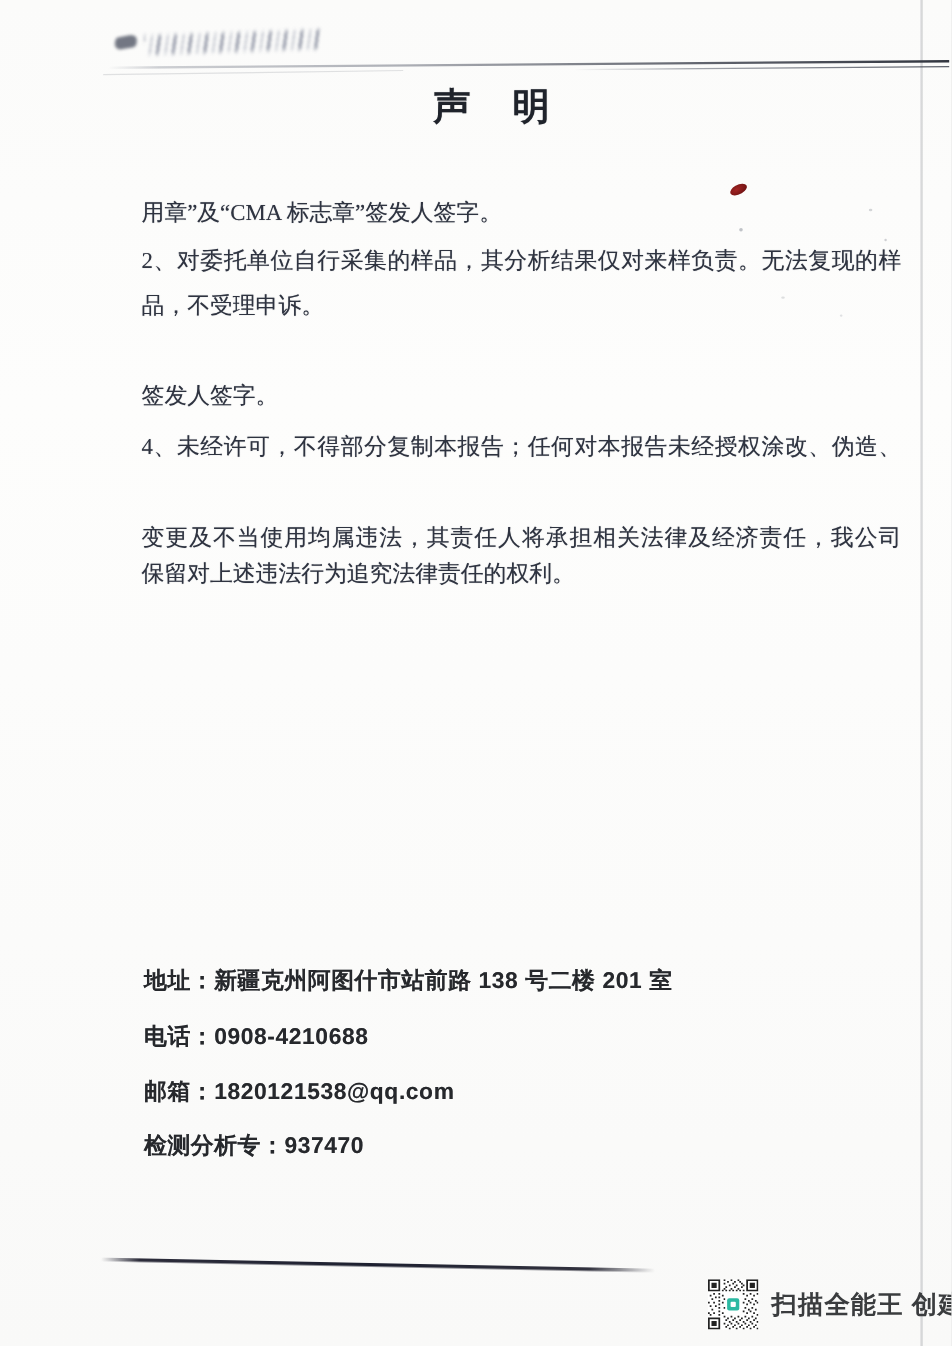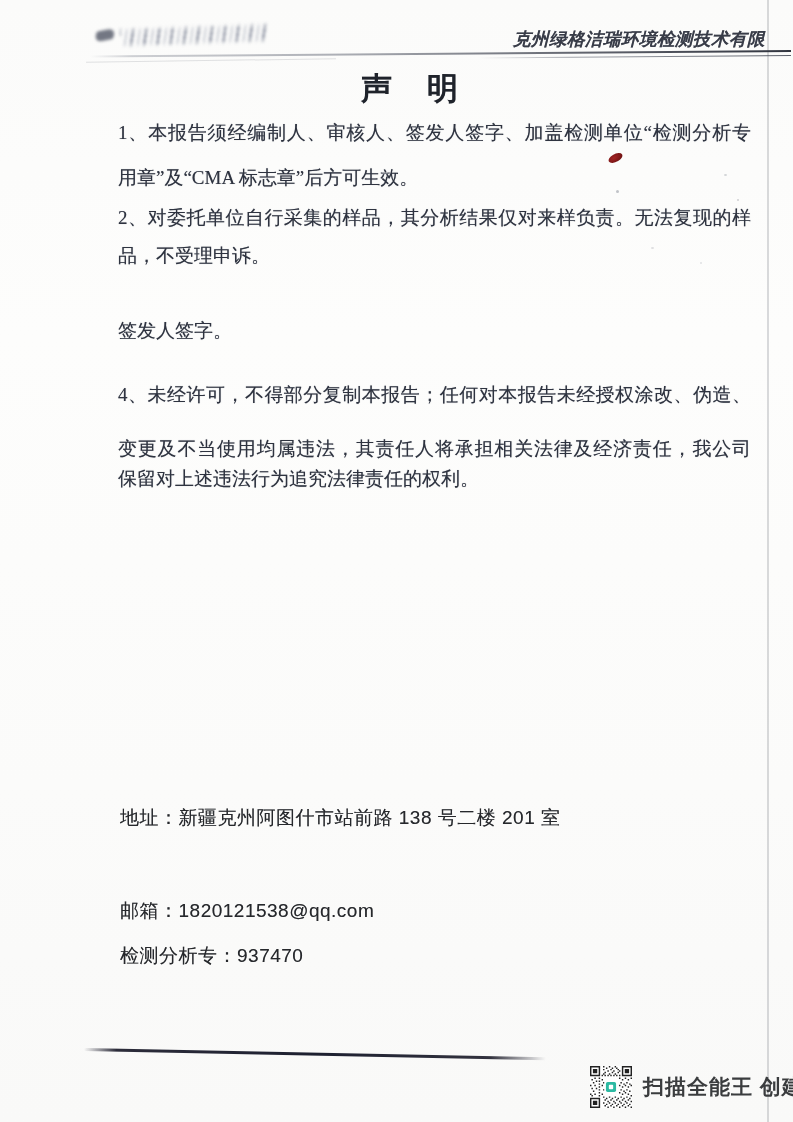--- a/index.html
+++ b/index.html
@@ -36,23 +36,23 @@
     background:linear-gradient(90deg,transparent,rgba(90,95,108,.55) 30%,rgba(65,70,82,.85));}
   .rule-c{position:absolute;left:86px;width:250px;top:60px;height:1px;transform:rotate(-0.8deg);background:rgba(150,153,160,.28);}
   
   .doc-title{position:absolute;top:68px;left:0;width:100%;text-align:center;transform:translateX(14px);
     font-size:31px;font-weight:bold;color:#1f232b;letter-spacing:2px;text-shadow:0 0 .6px rgba(31,35,43,.55);}
   
   .st-line{position:absolute;left:118px;width:633px;height:27px;line-height:27px;font-size:19px;
     color:#2e3340;text-shadow:0 0 .7px rgba(46,51,64,.5);white-space:nowrap;}
   .st-line.just{white-space:normal;text-align:justify;text-align-last:justify;}
   .p1a{top:119px}.p1b{top:164px}.p2a{top:204px}.p2b{top:242px}.p3a{top:278px}
-  .p3b{top:317px}.p4a{top:381px}.p4b{top:435px}.p4c{top:465px}
+  .p3b{top:317px}.p4a{top:359px}.p4b{top:435px}.p4c{top:465px}
   
-  .ct-line{position:absolute;left:120px;height:28px;line-height:28px;font-size:19px;font-weight:400;
+  .ct-line{position:absolute;left:120px;height:28px;line-height:28px;font-size:19px;font-weight:700;
     color:#26282c;letter-spacing:.5px;font-family:"Liberation Sans","DejaVu Sans",sans-serif;
     text-shadow:0 0 .5px rgba(38,40,44,.45);white-space:nowrap;text-align:right;}
   .c1{top:804px}.c2{top:851px}.c3{top:897px}.c4{top:942px}
   
   .footer-rule{position:absolute;left:84px;top:1048px;width:462px;height:3px;border-radius:2px;
     transform:rotate(1.15deg);transform-origin:left center;filter:blur(.3px);
     background:linear-gradient(90deg,transparent,#2c2c3a 7%,#1d2030 50%,#32323e 88%,transparent);}
   .credit{position:absolute;left:590px;top:1066px;display:flex;align-items:center;gap:11px;}
   .credit .qr{width:42px;height:42px;display:block;}
   .credit .txt{font-size:21px;font-weight:600;color:#3a3c3e;letter-spacing:1px;
@@ -68,37 +68,36 @@
     <div class="blob"></div>
     <div class="strokes"></div>
   </div>
   <div class="red-mark"></div>
   <div class="speck s1"></div>
   <div class="speck s2"></div>
   <div class="speck s3"></div>
   <div class="speck s4"></div>
   <div class="speck s5"></div>
 
-  <div class="company">克州绿格洁瑞环境检测技术有限</div>
   <div class="rule-a"></div>
   <div class="rule-b"></div>
   <div class="rule-c"></div>
 
   <div class="doc-title">声　明</div>
 
-  <div class="st-line just p1a">1、本报告须经编制人、审核人、签发人签字、加盖检测单位“检测分析专</div>
-  <div class="st-line p1b">用章”及“CMA 标志章”后方可生效。</div>
+  <div class="st-line p1b">用章”及“CMA 标志章”签发人签字。</div>
   <div class="st-line just p2a">2、对委托单位自行采集的样品，其分析结果仅对来样负责。无法复现的样</div>
   <div class="st-line p2b">品，不受理申诉。</div>
   <div class="st-line p3b">签发人签字。</div>
   <div class="st-line just p4a">4、未经许可，不得部分复制本报告；任何对本报告未经授权涂改、伪造、</div>
   <div class="st-line just p4b">变更及不当使用均属违法，其责任人将承担相关法律及经济责任，我公司</div>
   <div class="st-line p4c">保留对上述违法行为追究法律责任的权利。</div>
 
   <div class="ct-line c1"><span>地址：</span><span>新疆克州阿图什市站前路 138 号二楼 201 室</span></div>
+  <div class="ct-line c2"><span>电话：</span><span>0908-4210688</span></div>
   <div class="ct-line c3"><span>邮箱：</span><span>1820121538@qq.com</span></div>
   <div class="ct-line c4"><span>检测分析专：</span><span>937470</span></div>
 
   <div class="footer-rule"></div>
   <div class="credit">
     <svg class="qr" viewBox="0 0 29 29" xmlns="http://www.w3.org/2000/svg">
       <rect width="29" height="29" fill="#fff"></rect>
       <path fill="#222" d="M0 0h7v7H0zM22 0h7v7h-7zM0 22h7v7H0z"></path>
       <path fill="#fff" d="M1 1h5v5H1zM23 1h5v5h-5zM1 23h5v5H1z"></path>
       <path fill="#222" d="M2 2h3v3H2zM24 2h3v3h-3zM2 24h3v3H2z"></path>

